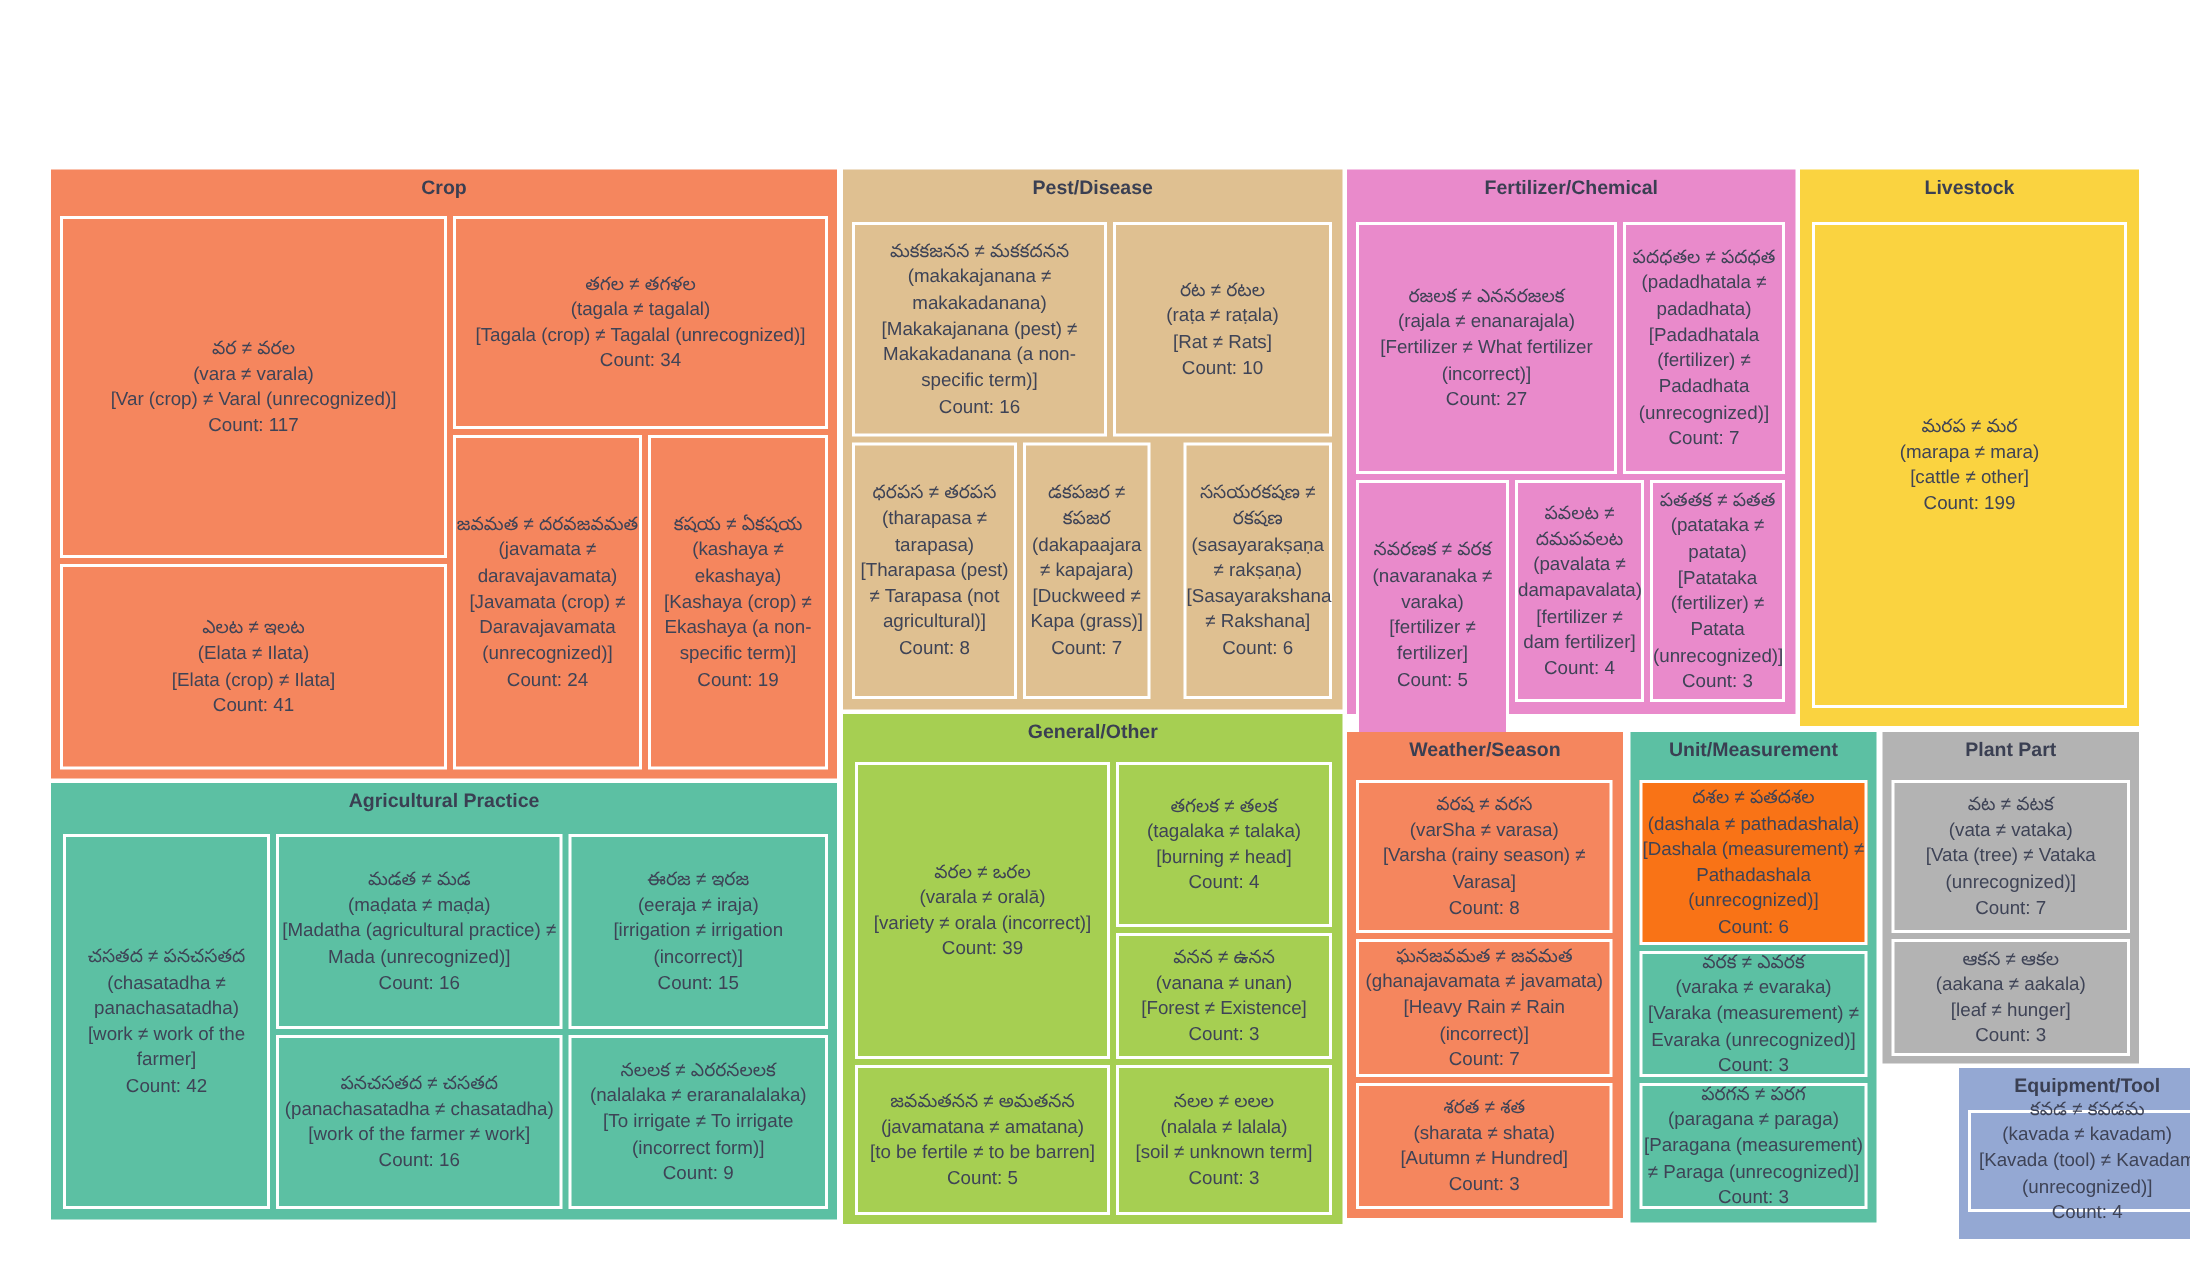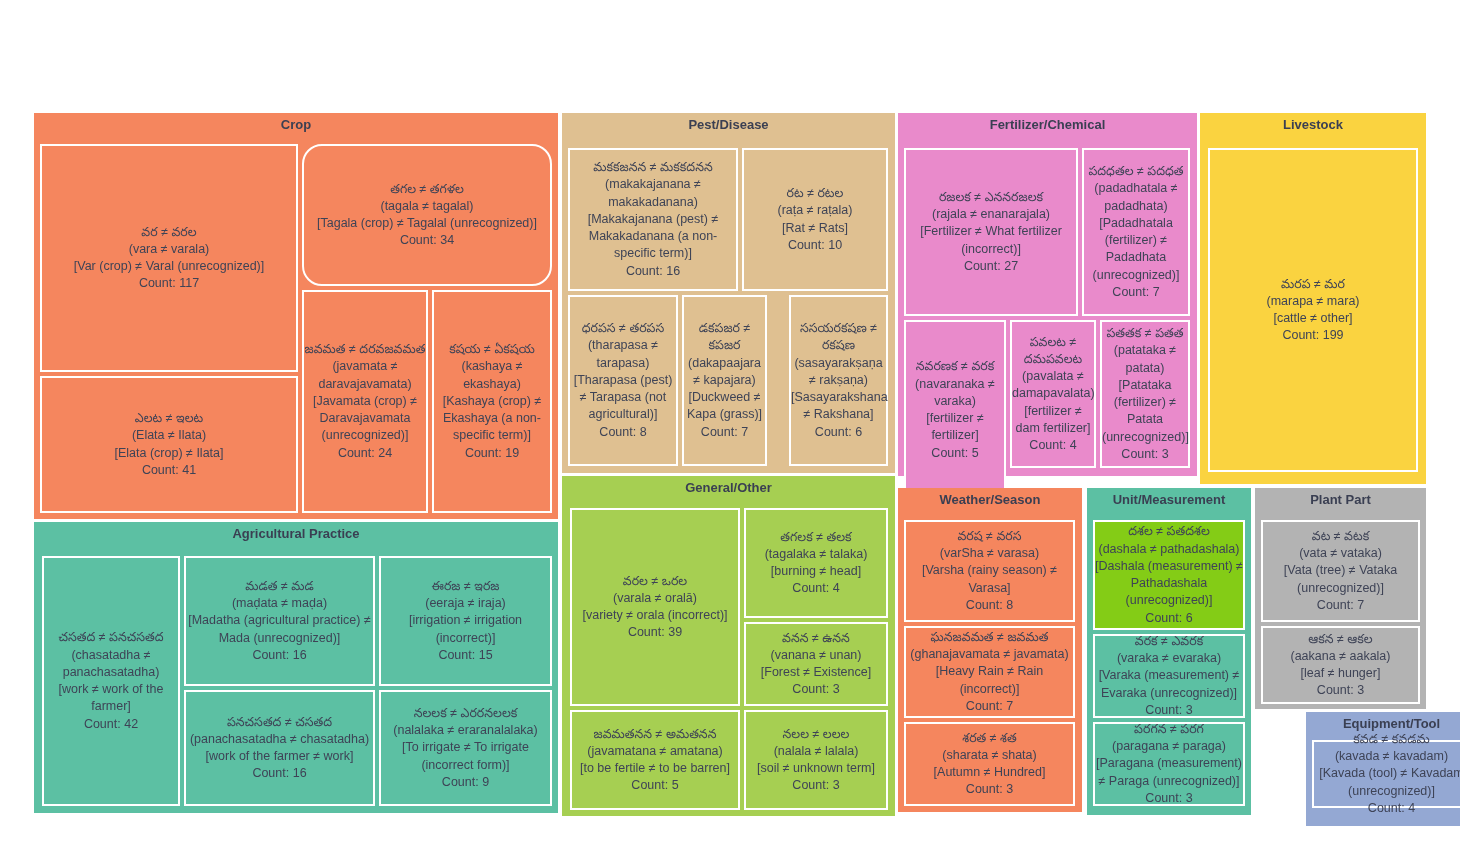--- a/index.html
+++ b/index.html
@@ -33,21 +33,21 @@
       <div class="region" style="left: 34px; top: 113px; width: 524px; height: 406px; background: rgb(245, 134, 94);">
         <div class="region-header">Crop</div>
         <div class="cell" style="left: 6px; top: 31px; width: 258px; height: 228px; background: rgb(245, 134, 94);">
           <div class="cell-text">
             <div>వర ≠ వరల</div>
             <div>(vara ≠ varala)</div>
             <div>[Var (crop) ≠ Varal (unrecognized)]</div>
             <div>Count: 117</div>
           </div>
         </div>
-        <div class="cell" style="left: 268px; top: 31px; width: 250px; height: 142px; background: rgb(245, 134, 94); border-radius: 20px;">
+        <div class="cell" style="left: 268px; top: 31px; width: 250px; height: 142px; background: rgb(245, 134, 94);">
           <div class="cell-text">
             <div>తగల ≠ తగళల</div>
             <div>(tagala ≠ tagalal)</div>
             <div>[Tagala (crop) ≠ Tagalal (unrecognized)]</div>
             <div>Count: 34</div>
           </div>
         </div>
         <div class="cell" style="left: 6px; top: 263px; width: 258px; height: 137px; background: rgb(245, 134, 94);">
           <div class="cell-text">
             <div>ఎలట ≠ ఇలట</div>
@@ -278,21 +278,21 @@
           <div class="cell-text">
             <div>శరత ≠ శత</div>
             <div>(sharata ≠ shata)</div>
             <div>[Autumn ≠ Hundred]</div>
             <div>Count: 3</div>
           </div>
         </div>
       </div>
       <div class="region" style="left: 1087px; top: 488px; width: 164px; height: 327px; background: rgb(92, 192, 163);">
         <div class="region-header">Unit/Measurement</div>
-        <div class="cell" style="left: 6px; top: 32px; width: 152px; height: 110px; background: #84cc16;">
+        <div class="cell" style="left: 6px; top: 32px; width: 152px; height: 110px; background: #f97316;">
           <div class="cell-text">
             <div>దశల ≠ పతదశల</div>
             <div>(dashala ≠ pathadashala)</div>
             <div>[Dashala (measurement) ≠ Pathadashala (unrecognized)]</div>
             <div>Count: 6</div>
           </div>
         </div>
         <div class="cell" style="left: 6px; top: 146px; width: 152px; height: 84px; background: rgb(92, 192, 163);">
           <div class="cell-text">
             <div>వరక ≠ ఎవరక</div>

